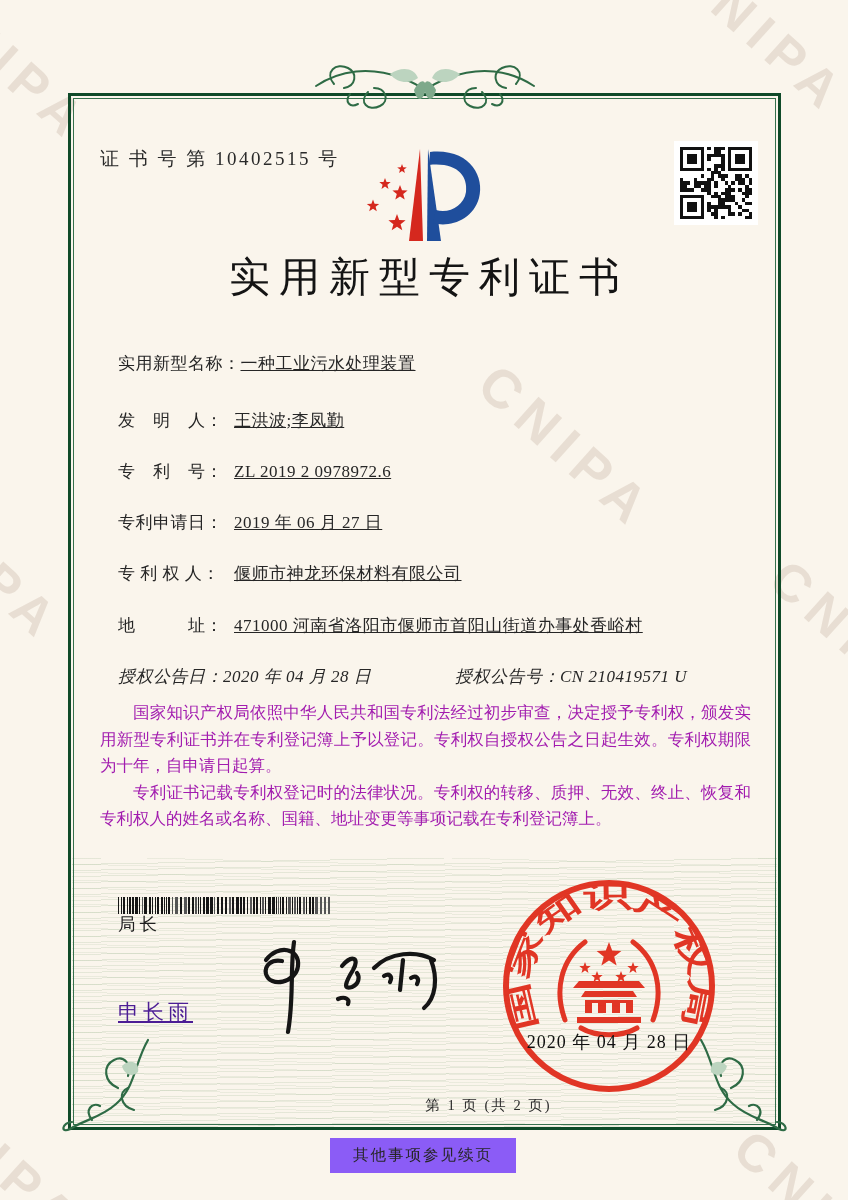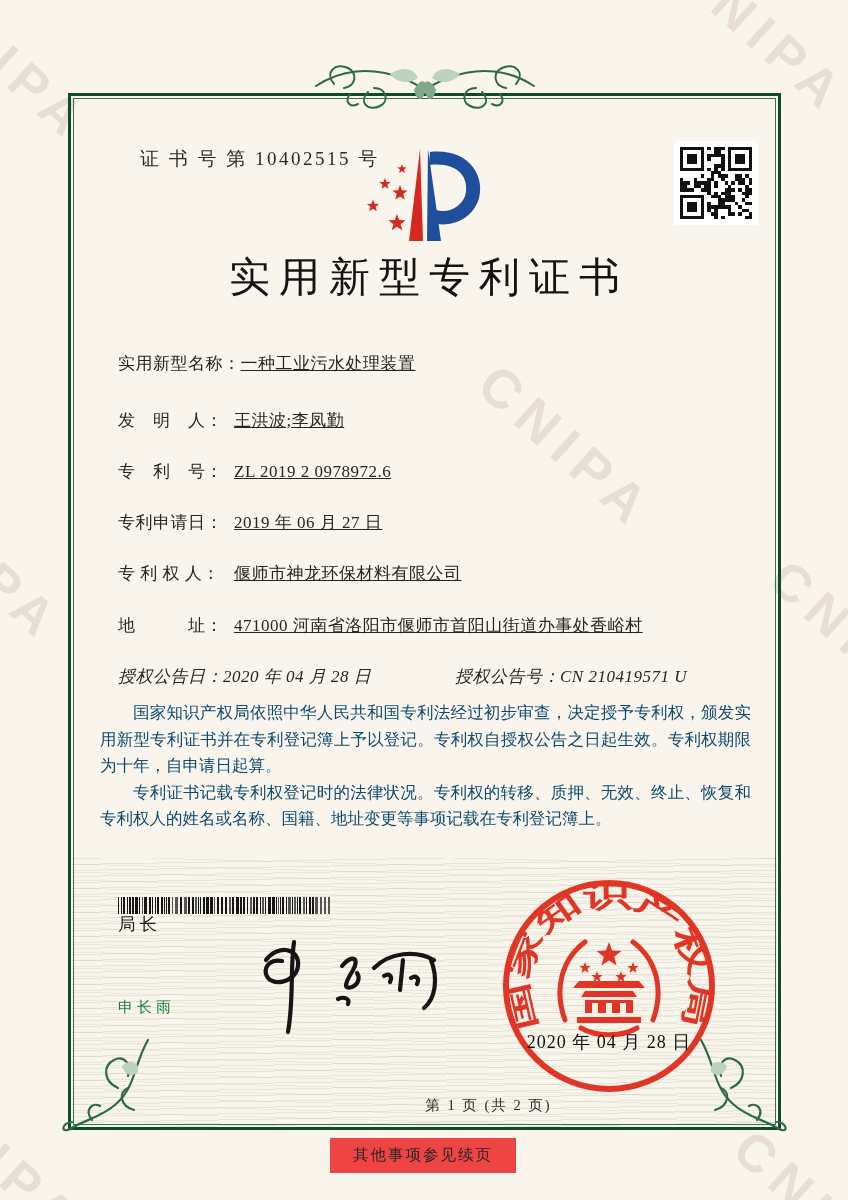--- a/index.html
+++ b/index.html
@@ -26,56 +26,56 @@
     position:absolute; inset:2px; border:1px solid #35714d;
   }
   
   .guilloche {
     position:absolute; left:72px; top:858px; width:705px; height:269px;
     background:
       repeating-linear-gradient(179deg, rgba(130,165,120,.18) 0 1px, transparent 1px 6px),
       repeating-linear-gradient(181.5deg, rgba(130,165,120,.13) 0 1px, transparent 1px 8px);
   }
   .cert-no {
-    position:absolute; left:100px; top:146px; font-size:19px; letter-spacing:2.5px; color:#2a2a2a;margin-left:40px;
+    position:absolute; left:100px; top:146px; font-size:19px; letter-spacing:2.5px; color:#2a2a2a;
   }
   .logo-svg { position:absolute; left:345px; top:136px; }
   .qr-box {
     position:absolute; left:674px; top:141px; width:84px; height:84px;
     background:#fff; padding:6px;
   }
   .doc-title {
     position:absolute; left:68px; top:250px; width:713px; text-align:center;
     font-size:41px; font-weight:400; letter-spacing:9px; text-indent:9px; color:#141414;
   }
   .f-row { position:absolute; left:118px; width:640px; font-size:17px; letter-spacing:.5px; color:#262626; white-space:nowrap;text-decoration:underline; }
   .f-label { display:inline-block; min-width:116px; }
   .f-row2-part { position:absolute; top:0; white-space:nowrap;font-style:italic; }
   .body-text {
     position:absolute; left:100px; top:700px; width:651px;
-    font-size:16.5px; line-height:26.5px; text-align:justify; color:#0c4a6e;
+    font-size:16.5px; line-height:26.5px; text-align:justify; color:#a21caf;
   }
   .body-text p { text-indent:33px; }
   .barcode-wrap { position:absolute; left:118px; top:897px; width:218px; height:17px; }
   .sig-title { position:absolute; left:118px; top:912px; font-size:17.5px; letter-spacing:4px;
     font-family:"Liberation Sans","DejaVu Sans",sans-serif; color:#202020; }
-  .sig-name  { position:absolute; left:118px; top:998px; font-size:15px; letter-spacing:4px;
-    font-family:"Liberation Sans","DejaVu Sans",sans-serif; color:#15803d; }
+  .sig-name  { position:absolute; left:118px; top:998px; font-size:21px; letter-spacing:4px;
+    font-family:"Liberation Sans","DejaVu Sans",sans-serif; color:#4c1d95;text-decoration:underline; }
   .sig-script { position:absolute; left:238px; top:936px; }
   .seal-svg { position:absolute; left:499px; top:876px; opacity:.93; }
   .seal-date {
     position:absolute; left:499px; top:1030px; width:220px; text-align:center;
     font-size:18px; letter-spacing:1px; color:#101010; z-index:6;
   }
   .page-footer {
     position:absolute; left:68px; top:1096px; width:841px; text-align:center;
     font-size:14.5px; letter-spacing:2px; color:#2a2a2a;
   }
   .cont-note {
-    position:absolute; left:330px; top:1138px; width:186px; height:35px; background:#ef4444;
+    position:absolute; left:330px; top:1138px; width:186px; height:35px; background:#8b5cf6;
     display:flex; align-items:center; justify-content:center;
     font-size:15.5px; letter-spacing:2px; color:#262626;
   }
   .orn { position:absolute; }
   .orn-br { transform:scaleX(-1); }
   svg { display:block; }
 </style>
 </head>
 <body>
 

